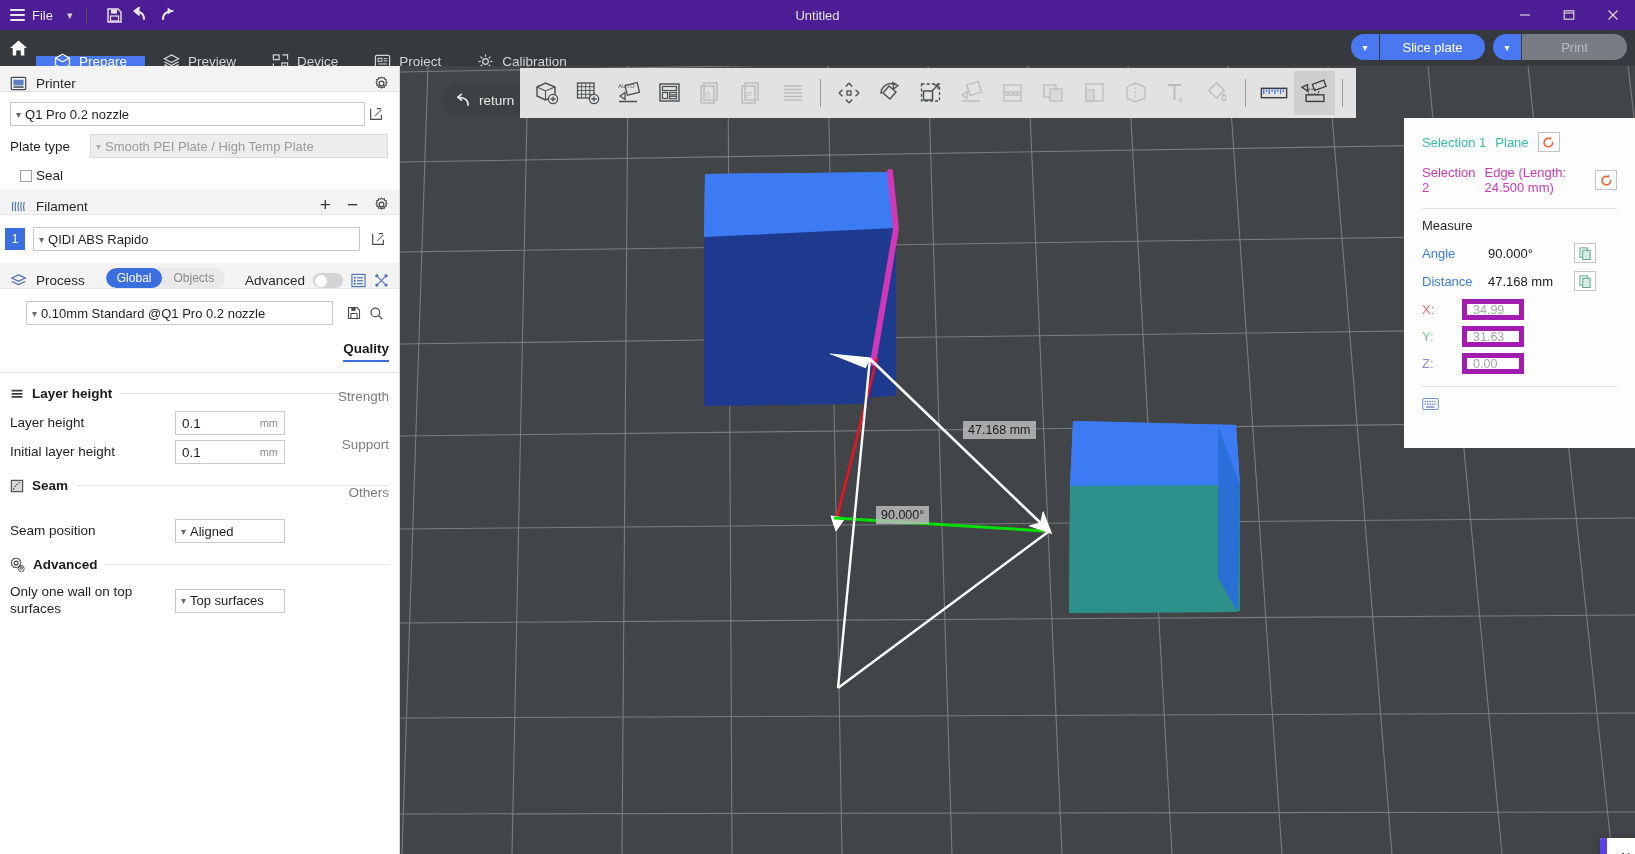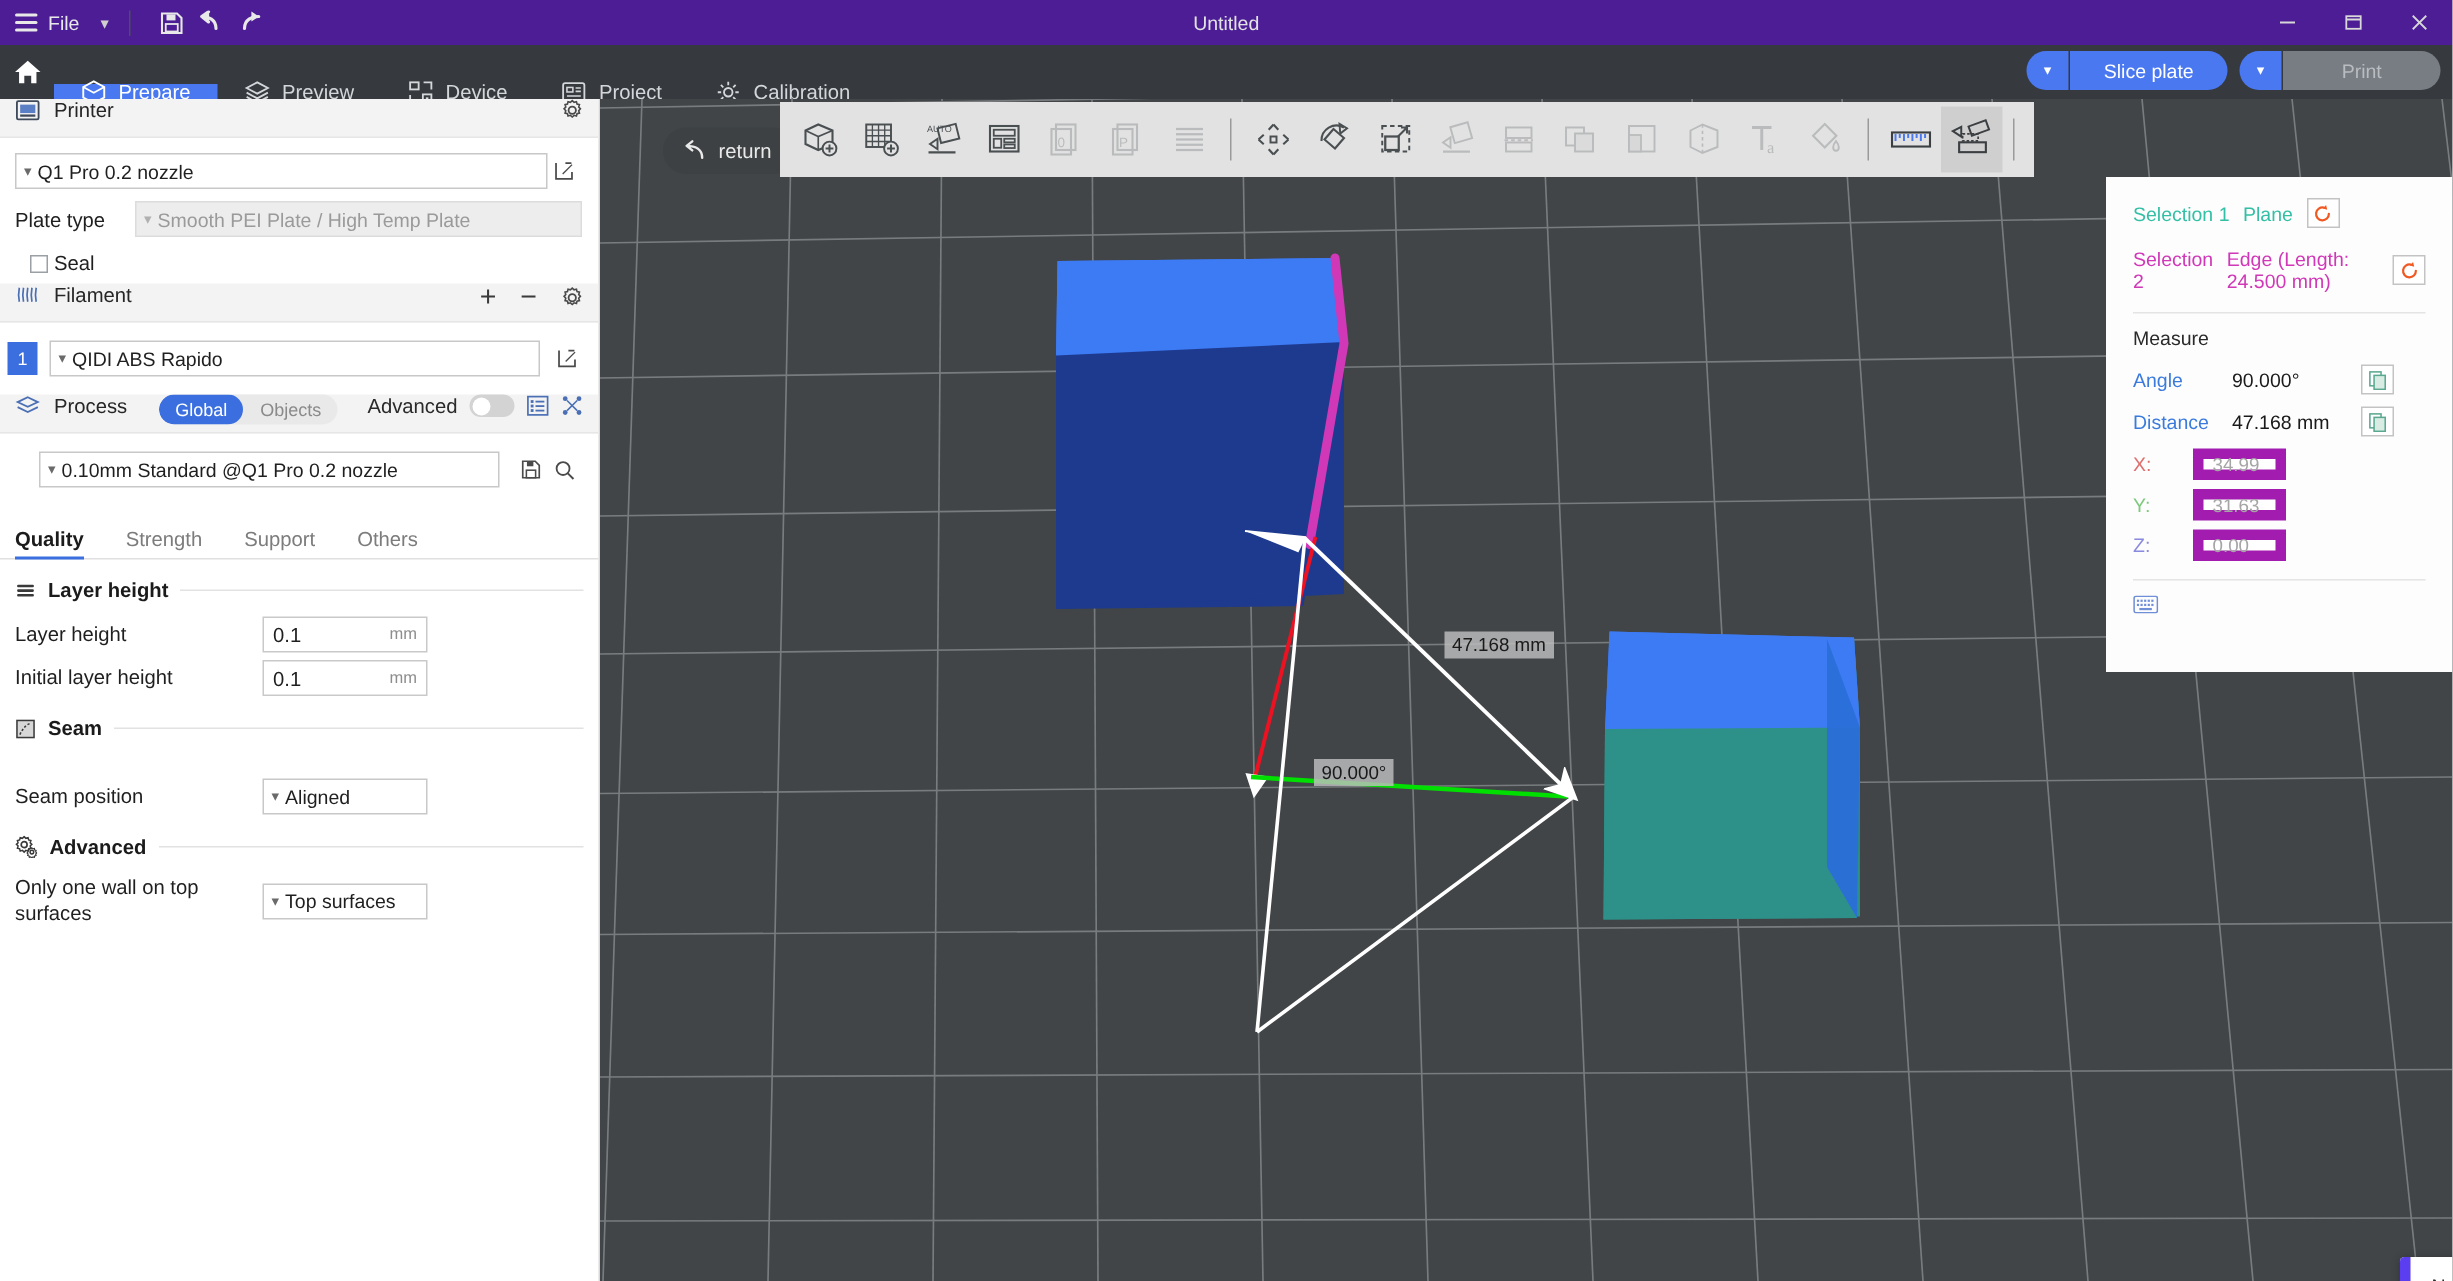--- a/index.html
+++ b/index.html
@@ -56,21 +56,21 @@
   }
   .split-caret.dis { background:#4a78f0; }
   .split-main.dis { background:#787d84; color:#b9bcc0; }
 
   
   .leftpanel {
     position:absolute; top:66px; left:0; width:400px; height:788px;
     background:#ffffff; border-right:1px solid #d8d8d8; overflow:hidden;
   }
   .section-head {
-    height:26px; background:#f3f3f3; display:flex; align-items:flex-start;
+    height:26px; background:#f3f3f3; display:flex; align-items:flex-end;
     padding:0 10px; gap:9px; font-size:13.5px; color:#262626;
     border-bottom:1px solid #e6e6e6;
   }
   .section-head .title { font-weight:400; }
   .sh-actions { margin-left:auto; display:flex; align-items:center; gap:16px; }
   .sh-btn { cursor:pointer; display:flex; align-items:center; justify-content:center; color:#444; }
 
   .row { display:flex; align-items:center; padding:0 10px; }
   .combo {
     height:24px; border:1px solid #c8c8c8; background:#fff; display:flex; align-items:center;
@@ -177,21 +177,21 @@
   .meas-k { color:#3b7bdd; width:66px; }
   .meas-v { color:#1a1a1a; min-width:86px; }
   .copybtn {
     width:22px; height:20px; border:1px solid #c3c3c3; background:#fff;
     display:flex; align-items:center; justify-content:center; cursor:pointer;
   }
   .axis-row { display:flex; align-items:center; margin-bottom:6px; font-size:13px; }
   .axis-k { width:40px; }
   .axis-x { color:#e07070; } .axis-y { color:#7ec97e; } .axis-z { color:#8a8ae0; }
   .axis-in {
-    width:62px; height:21px; border:7px solid #a21caf; background:#fff;
+    width:62px; height:21px; border:5px solid #a21caf; background:#fff;
     display:flex; align-items:center; padding:0 6px; font-size:12.5px; color:#a5a5a5;
   }
 
   
   .toast {
     position:absolute; left:1200px; top:772px; width:360px; height:38px;
     background:#fff; border-radius:3px; display:flex; align-items:center;
     box-shadow:0 1px 6px rgba(0,0,0,0.25); overflow:hidden;
   }
   .toast-bar { width:7px; height:38px; background:#5b3ef0; flex-shrink:0; }
@@ -466,21 +466,21 @@
           </svg>
       </div>
       <div class="edit-ic">
         <svg width="15" height="15" viewBox="0 0 16 16">
             <circle cx="6.8" cy="6.8" r="4.6" fill="none" stroke="#4a4a4a" stroke-width="1.3"></circle>
             <line x1="10.2" y1="10.2" x2="14.2" y2="14.2" stroke="#4a4a4a" stroke-width="1.4"></line>
           </svg>
       </div>
     </div>
 
-    <div class="tabs" style="margin-top:16px;">
+    <div class="tabs" style="margin-top:16px;flex-direction:column;">
       <div class="tab active">Quality</div>
       <div class="tab">Strength</div>
       <div class="tab">Support</div>
       <div class="tab">Others</div>
     </div>
 
     <div class="grp-head" style="margin-top:13px;">
       <svg width="14" height="14" viewBox="0 0 15 15">
           <g fill="#3a3a3a">
             <rect x="1.5" y="3" width="12" height="1.9" rx="0.8"></rect>

